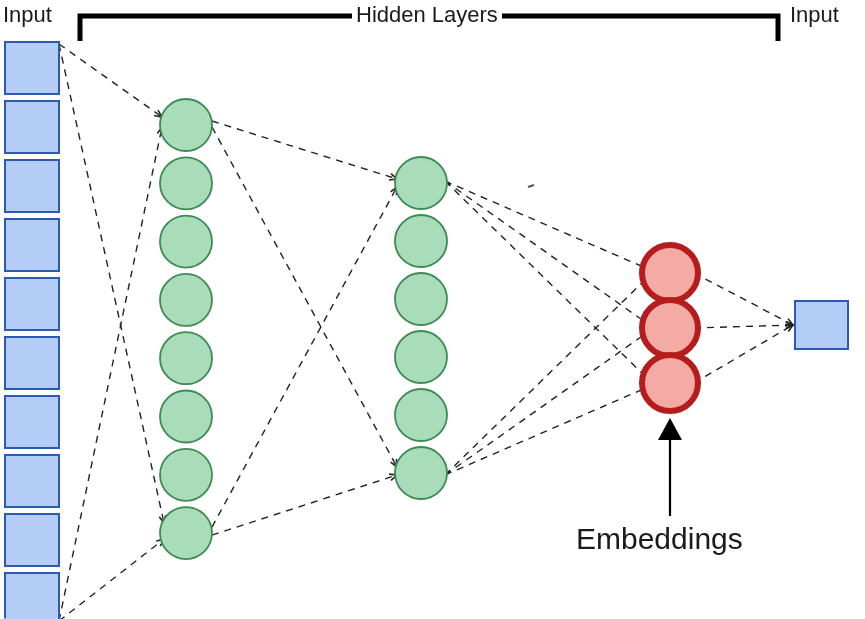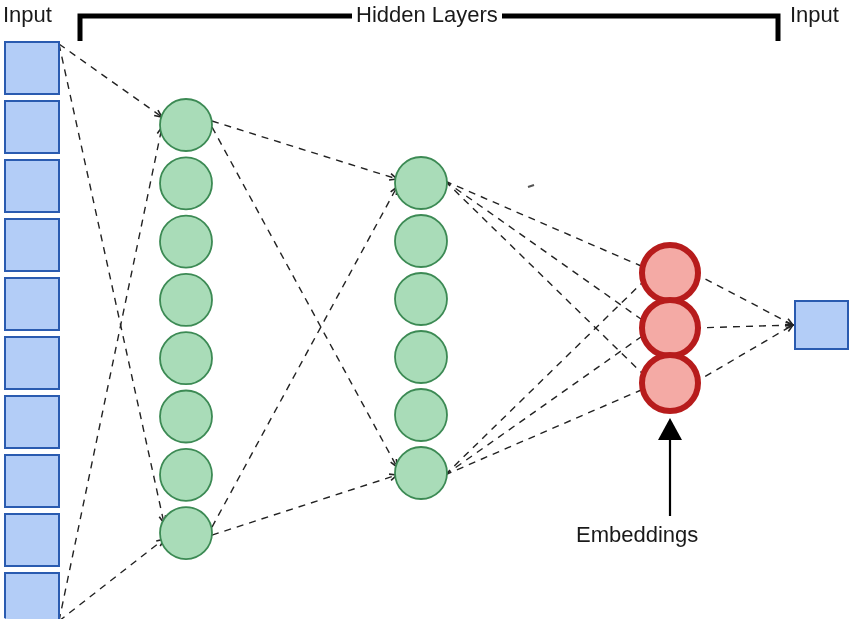--- a/index.html
+++ b/index.html
@@ -44,21 +44,21 @@
     padding: 0 4px;
   }
   #label-output {
     left: 790px;
     top: 2px;
     font-size: 22px;
   }
   #label-embeddings {
     left: 576px;
     top: 522px;
-    font-size: 22px;
+    font-size: 30px;
   }
 </style>
 </head>
 <body>
 
 <div id="canvas">
 
   <svg id="diagram-svg" viewBox="0 0 865 619" xmlns="http://www.w3.org/2000/svg">
 
     <g id="edges-group" fill="none" stroke="#222222" stroke-width="1.4" stroke-dasharray="7,6">

